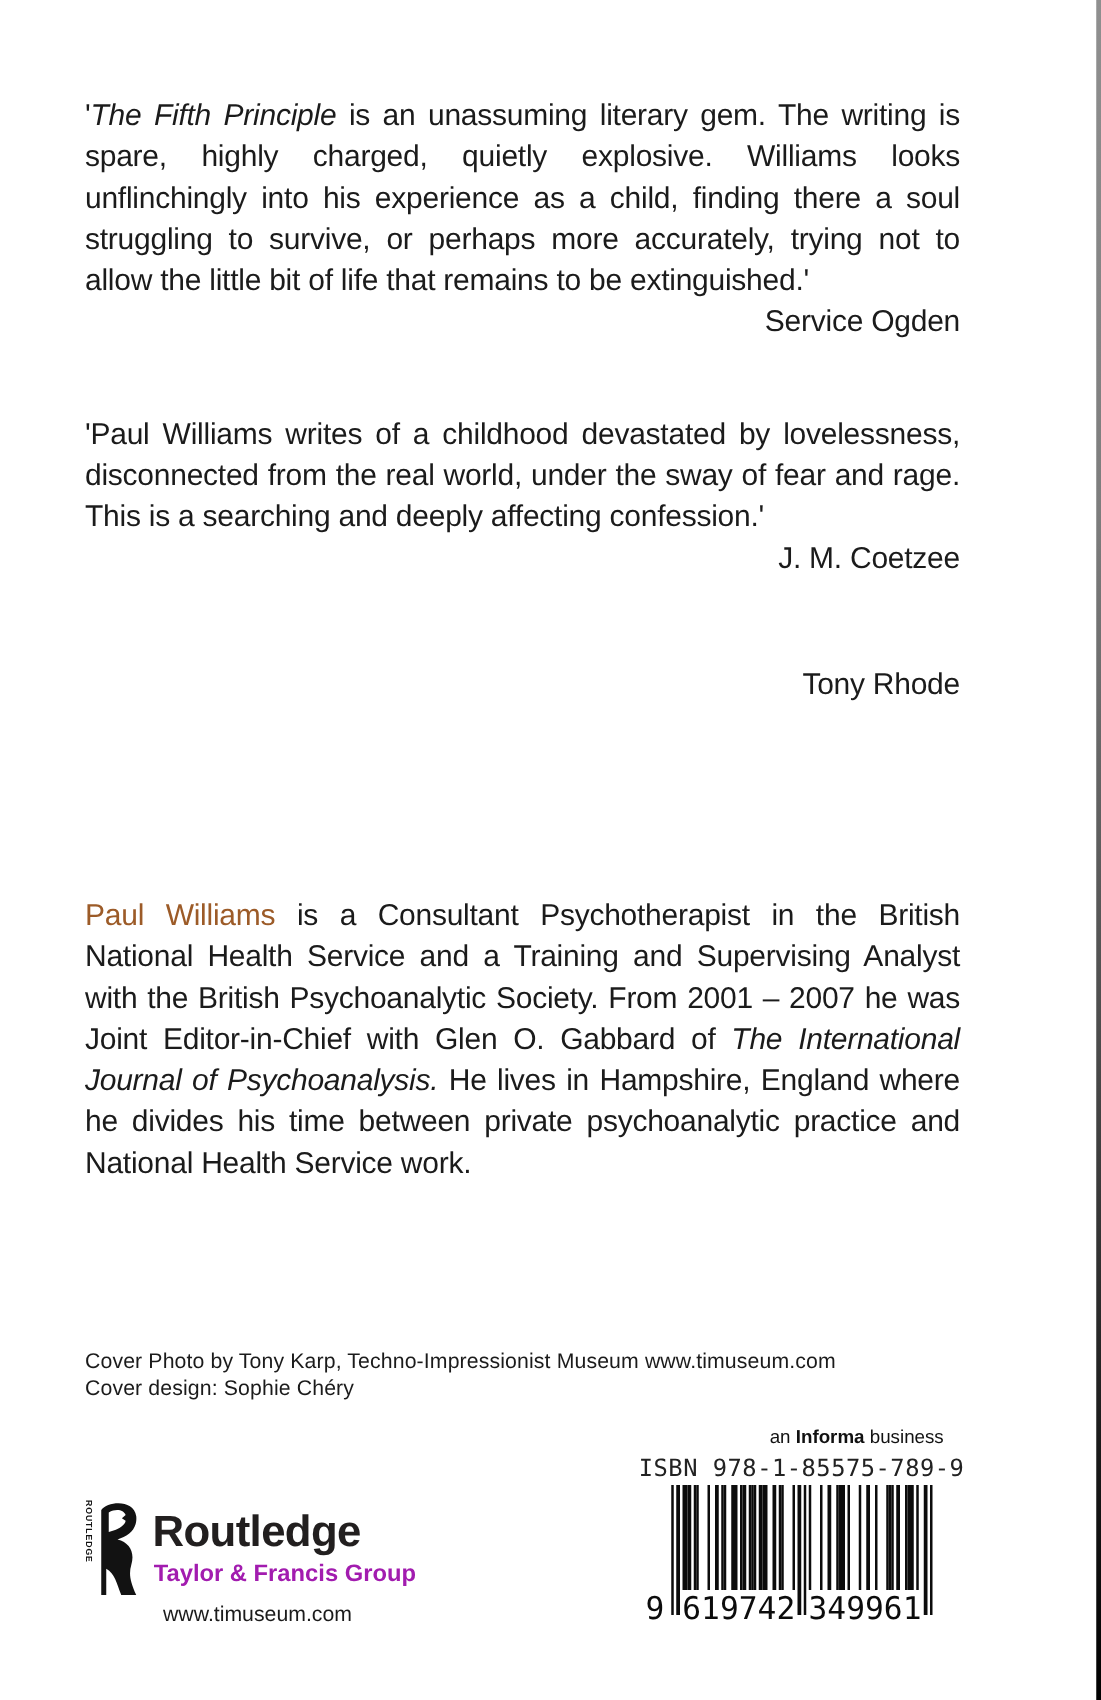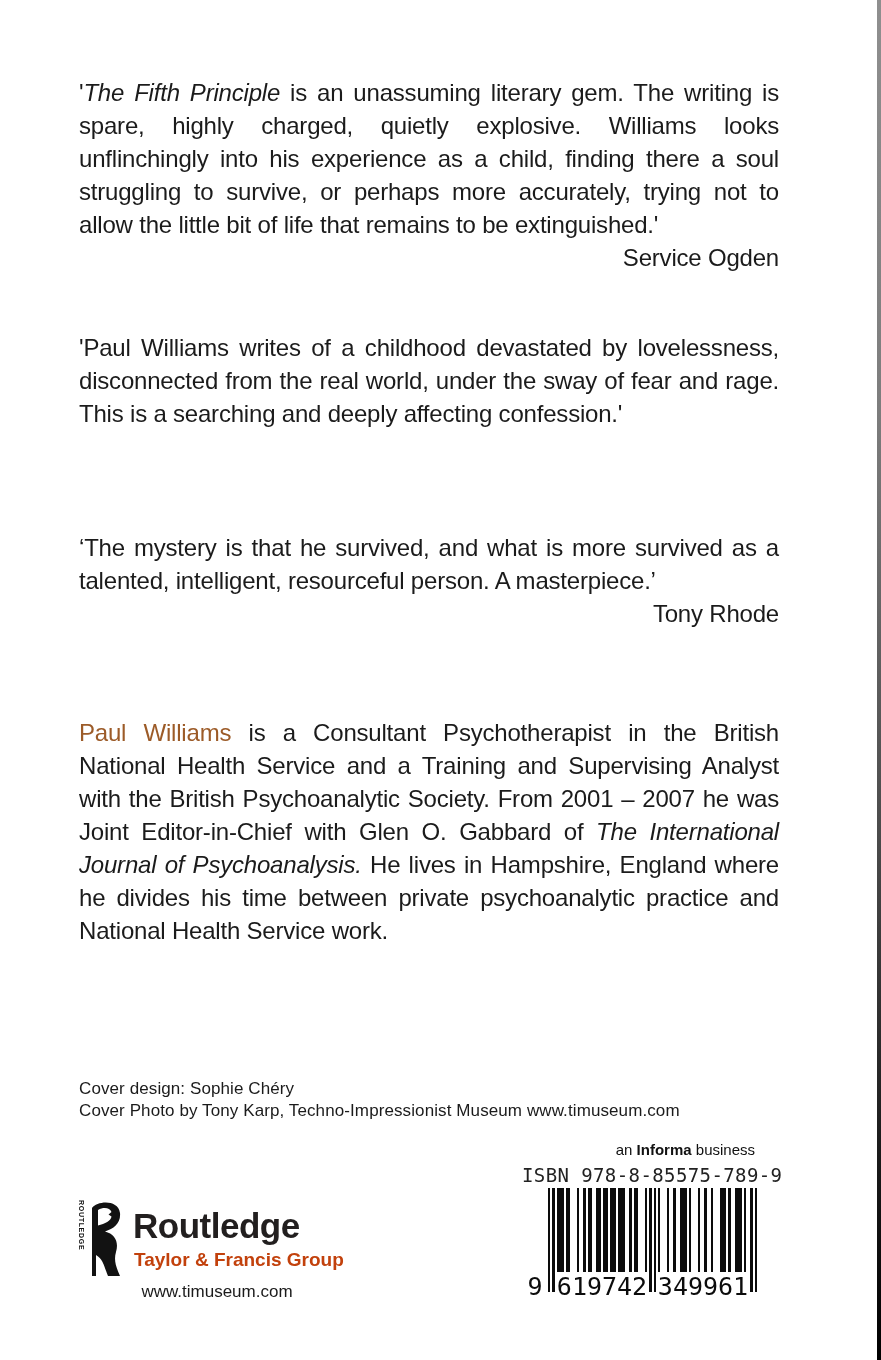--- a/index.html
+++ b/index.html
@@ -6,21 +6,21 @@
   html, body { margin: 0; padding: 0; background: #e8e8e8; }
   .cover {
     position: relative;
     width: 881px;
     height: 1360px;
     background: #ffffff;
     overflow: hidden;
     font-family: "Liberation Sans", sans-serif;
     color: #1b1b1b;
   }
-  .abs { position: absolute; margin-left: 11px; }
+  .abs { position: absolute; }
 
   
   .quote, .bio {
     left: 68px;
     width: 700px;
     font-size: 24px;
     line-height: 33px;
     letter-spacing: -0.2px;
     text-align: justify;
   }
@@ -93,21 +93,21 @@
     left: 122px; top: 1206px;
     font-size: 35px;
     font-weight: 600;
     letter-spacing: -0.5px;
     color: #221f1f;
   }
   .pubgroup {
     left: 123px; top: 1249px;
     font-size: 19px;
     font-weight: bold;
-    color: #c2410c;
+    color: #a21caf;
   }
   .puburl {
     left: 66px; top: 1282px;
     width: 280px;
     text-align: center;
     font-size: 17px;
     color: #1b1b1b;
   }
 
   
@@ -122,39 +122,39 @@
 
 <div class="cover">
 
   <div class="abs quote" style="top:76px">
     <span class="quote-body"><span>'</span><i>The Fifth Principle</i><span> is an unassuming literary gem. The writing is spare, highly charged, quietly explosive. Williams looks unflinchingly into his experience as a child, finding there a soul struggling to survive, or perhaps more accurately, trying not to allow the little bit of life that remains to be extinguished.'</span></span>
     <div class="attribution">Service Ogden</div>
   </div>
 
   <div class="abs quote" style="top:331px">
     <span class="quote-body"><span>'Paul Williams writes of a childhood devastated by lovelessness, disconnected from the real world, under the sway of fear and rage. This is a searching and deeply affecting confession.'</span></span>
+    <div class="attribution">J. M. Coetzee</div>
   </div>
 
   <div class="abs quote" style="top:531px">
-    <span class="quote-body"><span>‘The mystery is that he survived, and what is more survived as a talented, intelligent, resourceful person. A masterpiece.’</span></span>
     <div class="attribution">Tony Rhode</div>
   </div>
 
   <div class="abs bio" style="top:716px">
     <span class="author-name" style="color: rgb(156, 91, 40);">Paul Williams</span><span> is a Consultant Psychotherapist in the British National Health Service and a Training and Supervising Analyst with the British Psychoanalytic Society. From 2001 – 2007 he was Joint Editor-in-Chief with Glen O. Gabbard of </span><i>The International Journal of Psychoanalysis.</i><span> He lives in Hampshire, England where he divides his time between private psychoanalytic practice and National Health Service work.</span>
   </div>
 
   <div class="abs credits">
+    <div>Cover Photo by Tony Karp, Techno-Impressionist Museum www.timuseum.com</div>
     <div>Cover design: Sophie Chéry</div>
-    <div>Cover Photo by Tony Karp, Techno-Impressionist Museum www.timuseum.com</div>
   </div>
 
   <div class="abs informa"><span>an </span><b>Informa</b><span> business</span></div>
 
-  <div class="abs isbn">ISBN 978-8-85575-789-9</div>
+  <div class="abs isbn">ISBN 978-1-85575-789-9</div>
 
   <div class="abs barcode" id="barcode">
     <span class="bc-digit bc-first">9</span>
     <span class="bc-digit bc-left">619742</span>
     <span class="bc-digit bc-right">349961</span>
   <div class="bar" style="left: 0px; width: 2.35px; height: 104px; background: rgb(12, 12, 12);"></div>
       <div class="bar" style="left: 4.4px; width: 2.35px; height: 104px; background: rgb(12, 12, 12);"></div>
       <div class="bar" style="left: 8.8px; width: 2.35px; height: 90px; background: rgb(12, 12, 12);"></div>
       <div class="bar" style="left: 11px; width: 2.35px; height: 90px; background: rgb(12, 12, 12);"></div>
       <div class="bar" style="left: 13.2px; width: 2.35px; height: 90px; background: rgb(12, 12, 12);"></div>

